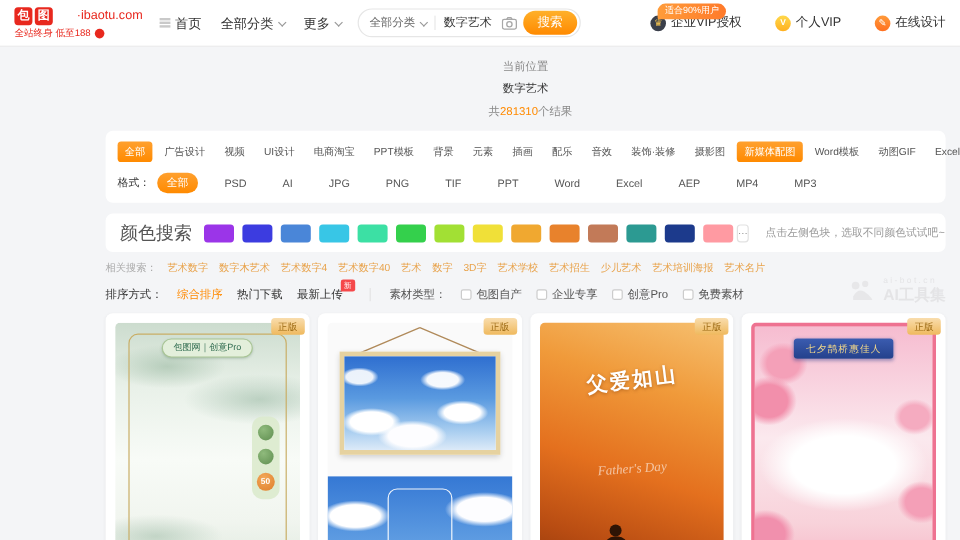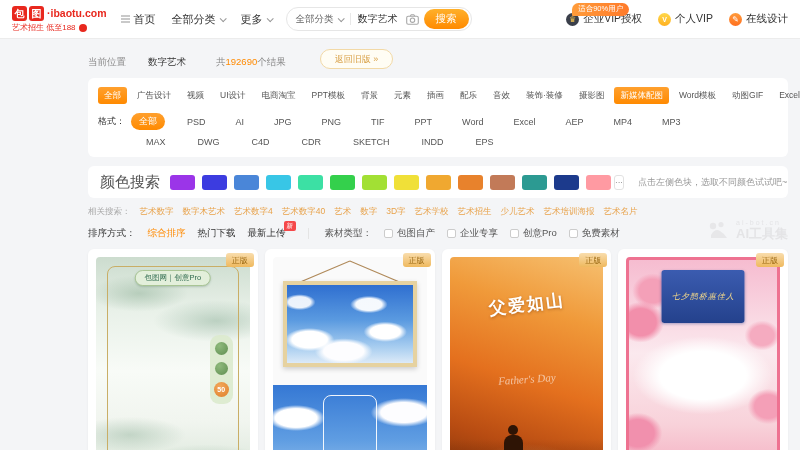--- a/index.html
+++ b/index.html
@@ -4,46 +4,46 @@
 <style>
   * { margin:0; padding:0; box-sizing:border-box; }
   html,body { width:800px; height:450px; overflow:hidden; }
   body { background:#f4f5f7; font-family:"Liberation Sans","DejaVu Sans",sans-serif; color:#333; }
 
   
   .header { height:38px; background:#fff; display:flex; align-items:center; padding:0 12px; gap:14px; position:relative; box-shadow:0 1px 0 #ececec; }
   .logo-block { display:flex; flex-direction:column; justify-content:center; line-height:1; }
   .logo-row { display:flex; align-items:center; gap:2px; }
   .logo-sq { width:15px; height:15px; background:#e8281e; color:#fff; font-size:10px; font-weight:bold; display:grid; place-items:center; border-radius:3px; }
-  .logo-domain { color:#e8281e; font-size:10.5px; font-weight:bold; margin-left:1px; }
+  .logo-domain { color:#e8281e; font-size:10.5px; font-weight:normal; margin-left:18px; }
   .logo-tagline { color:#e8281e; font-size:8px; margin-top:3px; display:flex; align-items:center; gap:3px; }
   .promo-dot { width:8px; height:8px; border-radius:50%; background:#e8281e; display:inline-block; }
   .nav { display:flex; gap:16px; font-size:11px; color:#333; }
   .nav-item { display:flex; align-items:center; cursor:pointer; white-space:nowrap; }
   .menu-icon { display:inline-block; width:9px; margin-right:4px; }
   .menu-icon i { display:block; height:1.5px; background:#c9c9c9; margin:1.5px 0; }
   .chev { width:5px; height:5px; border-right:1px solid #999; border-bottom:1px solid #999; transform:rotate(45deg) translateY(-1px); display:inline-block; margin-left:4px; }
   .searchbar { display:flex; align-items:center; height:24px; width:186px; border:1px solid #e6e6e6; border-radius:13px; background:#fff; padding-left:9px; }
   .search-cat { font-size:9.5px; color:#666; display:flex; align-items:center; white-space:nowrap; cursor:pointer; }
   .search-divider { width:1px; height:12px; background:#e8e8e8; margin:0 7px; }
   .search-input { border:none; outline:none; flex:1; min-width:0; font-size:10px; color:#333; background:transparent; font-family:inherit; }
   .camera-icon { margin-right:5px; cursor:pointer; display:flex; }
   .search-btn { height:20px; padding:0 12px; margin-right:2px; background:linear-gradient(180deg,#ffb02a,#ff8a00); color:#fff; border:none; border-radius:11px; font-size:10.5px; cursor:pointer; font-family:inherit; }
-  .header-right { margin-left:auto; display:flex; align-items:center; gap:16px; font-size:10.5px; color:#333; position:relative; }
+  .header-right { margin-left:auto; display:flex; align-items:center; gap:28px; font-size:10.5px; color:#333; position:relative; }
   .hr-item { display:flex; align-items:center; gap:4px; cursor:pointer; white-space:nowrap; }
   .vip-bubble { position:absolute; top:-9px; left:6px; background:linear-gradient(90deg,#ff9c3a,#ff7a2a); color:#fff; font-size:7.5px; padding:1px 6px 2px; border-radius:7px 7px 7px 1px; white-space:nowrap; z-index:5; }
   .icon-circle { width:13px; height:13px; border-radius:50%; display:grid; place-items:center; font-size:8px; }
   .ic-dark { background:#3a3f4a; color:#f0c050; }
   .ic-yellow { background:linear-gradient(180deg,#ffd84a,#ffb020); color:#fff; font-weight:bold; font-size:7px; }
   .ic-orange { background:linear-gradient(180deg,#ff9a3a,#ff7020); color:#fff; }
 
   
   .content { width:700px; margin-left:88px; }
 
-  .breadcrumb { display:flex; align-items:flex-end; gap:22px; margin:11px 0 9px; font-size:9.5px; color:#888; }
+  .breadcrumb { display:flex; align-items:center; gap:6px; margin:11px 0 9px; font-size:9.5px; color:#888;flex-direction:column; }
   .bc-keyword { color:#333; }
   .bc-count { color:#888; margin-left:8px; }
   .bc-count b { color:#ff8a00; font-weight:normal; }
   .back-btn { margin-left:12px; border:1px solid #f2d9a6; background:#fffdf4; color:#d9a24a; font-size:9px; padding:2.5px 14px; border-radius:12px; cursor:pointer; font-family:inherit; }
 
   .panel { background:#fff; border-radius:6px; }
   .filter-panel { padding:9px 10px 8px; }
   .tag-row { display:flex; align-items:center; gap:4px; flex-wrap:nowrap; }
   .tag { font-size:8.5px; color:#555; padding:2.5px 6px; border-radius:3px; cursor:pointer; white-space:nowrap; }
   .tag.selected { background:linear-gradient(180deg,#ffa02e,#ff8a00); color:#fff; }
@@ -138,34 +138,34 @@
   
   .qixi { border:3px solid #ee7291; background:
       radial-gradient(34px 30px at 8% 28%, #f28fab 0 45%, transparent 68%),
       radial-gradient(30px 26px at 16% 14%, #f4a0b8 0 45%, transparent 68%),
       radial-gradient(36px 30px at 6% 78%, #f190ad 0 45%, transparent 68%),
       radial-gradient(30px 26px at 94% 66%, #f49fb7 0 45%, transparent 68%),
       radial-gradient(26px 22px at 90% 34%, #f5abc0 0 45%, transparent 68%),
       radial-gradient(90px 50px at 50% 52%, #fff 0 48%, transparent 78%),
       linear-gradient(180deg,#f6bcd0 0%,#fbe9ee 42%,#f8d2da 74%,#f4a8bc 100%);
   }
-  .qixi-banner { position:absolute; top:10px; left:50%; transform:translateX(-50%); background:linear-gradient(180deg,#3b5cb0,#24418c); color:#f4d98a; font-size:8px; letter-spacing:1px; padding:21px 10px; border-radius:3px; white-space:nowrap; z-index:2; box-shadow:0 1px 3px rgba(40,60,140,.4);font-style:italic; }
+  .qixi-banner { position:absolute; top:10px; left:50%; transform:translateX(-50%); background:linear-gradient(180deg,#3b5cb0,#24418c); color:#f4d98a; font-size:8px; letter-spacing:1px; padding:3px 10px; border-radius:3px; white-space:nowrap; z-index:2; box-shadow:0 1px 3px rgba(40,60,140,.4); }
 </style>
 </head>
 <body>
 
 <div class="header">
   <div class="logo-block">
     <div class="logo-row">
       <span class="logo-sq">包</span>
       <span class="logo-sq">图</span>
       <span class="logo-domain">·ibaotu.com</span>
     </div>
     <div class="logo-tagline">
-      <span>艺术招生 低至188</span>
+      <span>全站终身 低至188</span>
       <span class="promo-dot"></span>
     </div>
   </div>
 
   <div class="nav">
     <span class="nav-item">
       <span class="menu-icon">
           <i></i>
           <i></i>
           <i></i>
@@ -215,23 +215,22 @@
     </span>
   </div>
 </div>
 
 <div class="content">
 
   <div class="breadcrumb">
     <span>当前位置</span>
     <span class="bc-keyword">数字艺术</span>
     <span class="bc-count">
-      <span>共</span><b>192690</b><span>个结果</span>
-    </span>
-    <button class="back-btn">返回旧版 »</button>
+      <span>共</span><b>281310</b><span>个结果</span>
+    </span>
   </div>
 
   <div class="panel filter-panel">
     <div class="tag-row">
       <span class="tag selected">全部</span>
       <span class="tag">广告设计</span>
       <span class="tag">视频</span>
       <span class="tag">UI设计</span>
       <span class="tag">电商淘宝</span>
       <span class="tag">PPT模板</span>
@@ -256,29 +255,20 @@
       <span class="fmt">JPG</span>
       <span class="fmt">PNG</span>
       <span class="fmt">TIF</span>
       <span class="fmt">PPT</span>
       <span class="fmt">Word</span>
       <span class="fmt">Excel</span>
       <span class="fmt">AEP</span>
       <span class="fmt">MP4</span>
       <span class="fmt">MP3</span>
     </div>
-    <div class="format-row format-row2">
-      <span class="fmt">MAX</span>
-      <span class="fmt">DWG</span>
-      <span class="fmt">C4D</span>
-      <span class="fmt">CDR</span>
-      <span class="fmt">SKETCH</span>
-      <span class="fmt">INDD</span>
-      <span class="fmt">EPS</span>
-    </div>
   </div>
 
   <div class="panel color-panel">
     <span class="color-label">颜色搜索</span>
     <span class="swatches">
       <span class="swatch" style="background: rgb(155, 53, 232);"></span>
       <span class="swatch" style="background: rgb(60, 60, 224);"></span>
       <span class="swatch" style="background: rgb(74, 134, 216);"></span>
       <span class="swatch" style="background: rgb(56, 198, 230);"></span>
       <span class="swatch" style="background: rgb(60, 224, 164);"></span>

